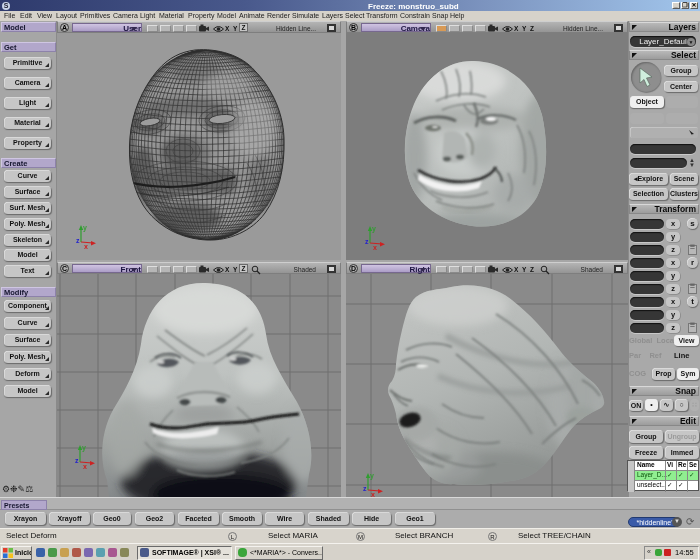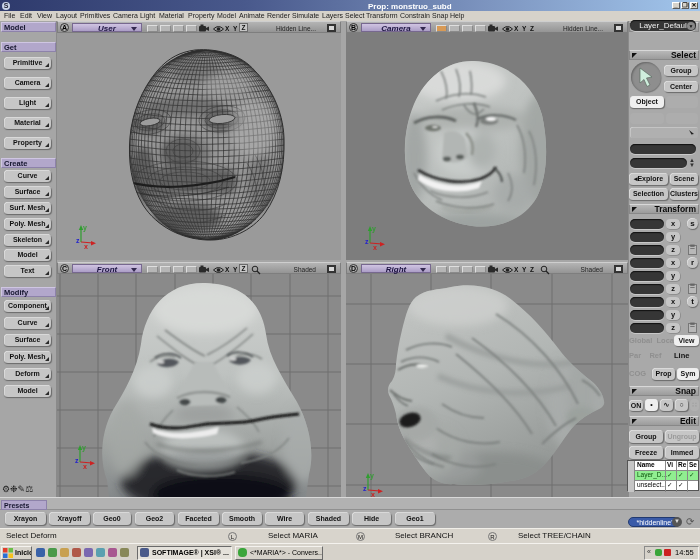--- a/index.html
+++ b/index.html
@@ -21,42 +21,42 @@
 
 .rhdr{position:absolute;left:629px;width:70px;height:10px;background:linear-gradient(#b8b8b8,#9c9c9c);border:1px solid #888;border-top-color:#d8d8d8;color:#0a0a0a;font-size:8.5px;font-weight:bold;text-align:right;line-height:9px;padding-right:2px;}
 .rhdr:before{content:"";position:absolute;left:2px;top:2px;border-top:5px solid #111;border-right:5px solid transparent;}
 .rbtn{position:absolute;background:#c6c6c6;border-radius:4px;box-shadow:0.5px 1px 1px #6a6a6a, inset 0.5px 0.5px 0 #ebebeb;color:#111;font-size:7px;font-weight:bold;text-align:center;}
 .rbtn.gray{color:#9a9a9a;}
 .darkpill{position:absolute;background:#363636;border-radius:5px;box-shadow:inset 0 1px 1px #111, 0 1px 0 #c8c8c8;}
 
 .vp{position:absolute;background:#9a9a9a;}
 .vphdr{position:absolute;height:12px;background:linear-gradient(#b4b4b4,#949494);border:1px solid #7e7e7e;border-top-color:#cecece;}
 .vcirc{position:absolute;left:2px;top:1px;width:9px;height:9px;border-radius:50%;background:#b0b0b0;border:1px solid #333;color:#000;font-size:7px;font-weight:bold;text-align:center;line-height:8px;}
-.vpill{position:absolute;left:14px;top:1px;width:70px;height:9px;background:linear-gradient(#d0c4e2,#ab9dc6);border:1px solid #77688f;color:#1c1440;font-size:8px;font-weight:bold;text-align:center;line-height:9px;font-style:italic;}
+.vpill{position:absolute;left:14px;top:1px;width:70px;height:9px;background:linear-gradient(#d0c4e2,#ab9dc6);border:1px solid #77688f;color:#1c1440;font-size:8px;font-weight:bold;text-align:right;line-height:9px;}
 .vpill:after{content:"";position:absolute;right:4px;top:2.5px;border:3.5px solid transparent;border-top:4.5px solid #33284f;}
 .sqbtn{position:absolute;top:2.5px;width:11px;height:7px;background:#b6b6b6;border:1px solid #8a8a8a;border-top-color:#dedede;border-left-color:#dedede;}
 .vxyz{position:absolute;top:2.5px;font-size:6.5px;font-weight:bold;color:#111;}
 .vmode{position:absolute;top:3px;font-size:6.5px;color:#222;}
 .vwin{position:absolute;top:1.5px;width:9px;height:8px;border:1px solid #333;background:#b6b6b6;}
 .vwin:after{content:"";position:absolute;right:0px;top:0px;width:5px;height:4px;border:1px solid #333;background:#d8d8d8;}
 
 #presets{left:0;top:497px;width:700px;height:13px;background:#b2b2b2;border-top:1px solid #d8d8d8;border-bottom:1px solid #909090;}
 #presetlbl{position:absolute;left:1px;top:1.5px;width:46px;height:10px;background:#b2a7cb;border:1px solid #8d82aa;color:#15152e;font-size:7px;font-weight:bold;line-height:9px;padding-left:2px;}
 #btnrow{left:0;top:510px;width:700px;height:18px;background:#acacac;}
 .pbtn{position:absolute;top:2px;height:13px;background:#c6c6c6;border-radius:4px;box-shadow:0.5px 1px 1px #6a6a6a, inset 0.5px 0.5px 0 #ebebeb;color:#111;font-size:7px;font-weight:bold;text-align:center;line-height:13px;}
 #status{left:0;top:528px;width:700px;height:15px;background:#d8d4cc;border-top:1px solid #f0eee8;color:#111;font-size:8px;}
 #status span{position:absolute;top:2px;}
 
 #taskbar{left:0;top:543px;width:700px;height:17px;background:#d6d2ca;border-top:1px solid #f4f2ee;}
 .tbtn{position:absolute;top:1.5px;height:14px;background:#d6d2ca;border:1px solid;border-color:#f4f2ee #6a6a6a #6a6a6a #f4f2ee;font-size:7px;color:#000;line-height:12px;white-space:nowrap;overflow:hidden;}
 </style></head>
 <body>
 <div id="root">
   <div class="abs" id="title">
-      <span class="t" style="left:368px;">Prop: monstruo_subd</span>
+      <span class="t" style="left:368px;">Freeze: monstruo_subd</span>
     <span style="position:absolute;left:2px;top:1.5px;width:8px;height:8px;border-radius:50%;background:#c8d4e8;color:#223;font-size:7px;line-height:8px;text-align:center;font-weight:bold;">S</span>
     <span class="winbtn" style="left:672px;">_</span>
     <span class="winbtn" style="left:681px;">❐</span>
     <span class="winbtn" style="left:690px;">✕</span>
   </div>
   <div class="abs" id="menu">
     <span style="left:4px">File</span>
       <span style="left:20px">Edit</span>
       <span style="left:37px">View</span>
       <span style="left:56px">Layout</span>
@@ -519,21 +519,21 @@
       <svg style="position:absolute;left:193px;top:1.5px;" width="10" height="10" viewBox="0 0 10 10">
         <circle cx="4" cy="4" r="2.8" fill="none" stroke="#222" stroke-width="1"></circle>
         <line x1="6" y1="6" x2="9" y2="9" stroke="#222" stroke-width="1.3"></line>
       </svg>
       <span class="vmode" style="right:24px;">Shaded</span>
       <span class="vwin" style="right:4px;"></span>
     </div>
 
   <div class="abs" style="left:628px;top:21px;width:72px;height:476px;background:#a9a9a9;border-left:1px solid #8a8a8a;"></div>
   <div class="rhdr" style="top:22px;">Layers</div>
-  <div class="darkpill" style="left:630px;top:20px;width:66px;height:11px;color:#eee;font-size:8px;line-height:11px;text-align:center;">Layer_Defaul<span style="position:absolute;right:1px;top:1.5px;width:8px;height:8px;border-radius:50%;background:#888;color:#111;font-size:5px;line-height:8px;">▼</span></div>
+  <div class="darkpill" style="left:630px;top:36px;width:66px;height:11px;color:#eee;font-size:8px;line-height:11px;text-align:center;">Layer_Defaul<span style="position:absolute;right:1px;top:1.5px;width:8px;height:8px;border-radius:50%;background:#888;color:#111;font-size:5px;line-height:8px;">▼</span></div>
   <div class="rhdr" style="top:50px;">Select</div>
   <div class="abs" style="left:631px;top:62px;width:30px;height:30px;border-radius:50%;background:#8e8e8e;box-shadow:inset 1px 1px 2px #666, 0.5px 1px 1px #777;"></div>
   <svg class="abs" style="left:636px;top:66px;" width="22" height="22" viewBox="0 0 22 22">
       <path d="M4 2 L16 11 L10.5 12 L14 19 L11 20.5 L8 13.5 L4 17 Z" fill="#cfeedd" stroke="#5a6a60" stroke-width="0.7"></path>
     </svg>
   <div class="rbtn" style="left:664px;top:65px;width:34px;height:11px;line-height:11px;">Group</div>
   <div class="rbtn" style="left:664px;top:81px;width:34px;height:11px;line-height:11px;">Center</div>
   <div class="rbtn" style="left:630px;top:96px;width:34px;height:12px;line-height:12px;background:#efefef;">Object</div>
   <div class="rbtn gray" style="left:666px;top:96px;width:32px;height:12px;box-shadow:none;background:#adadad;"></div>
   <div class="rbtn gray" style="left:630px;top:113px;width:34px;height:11px;box-shadow:none;background:#adadad;"></div>

